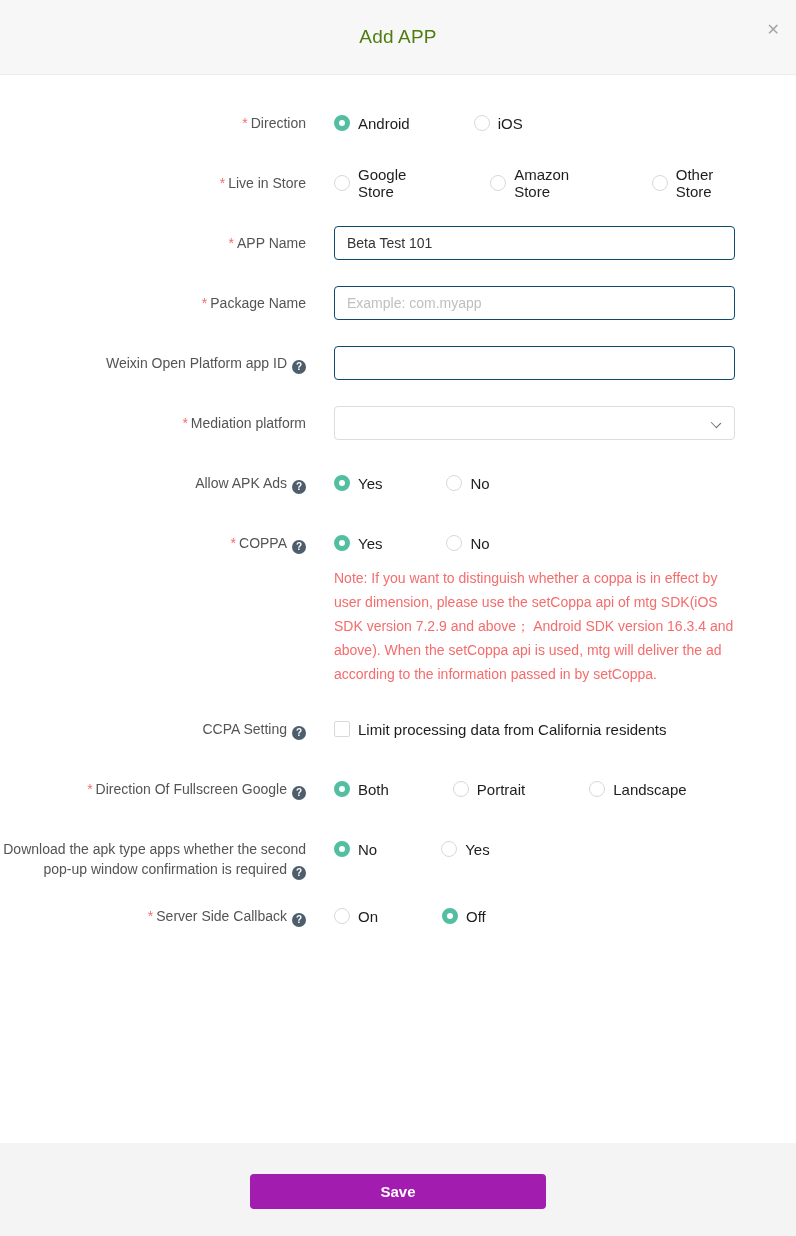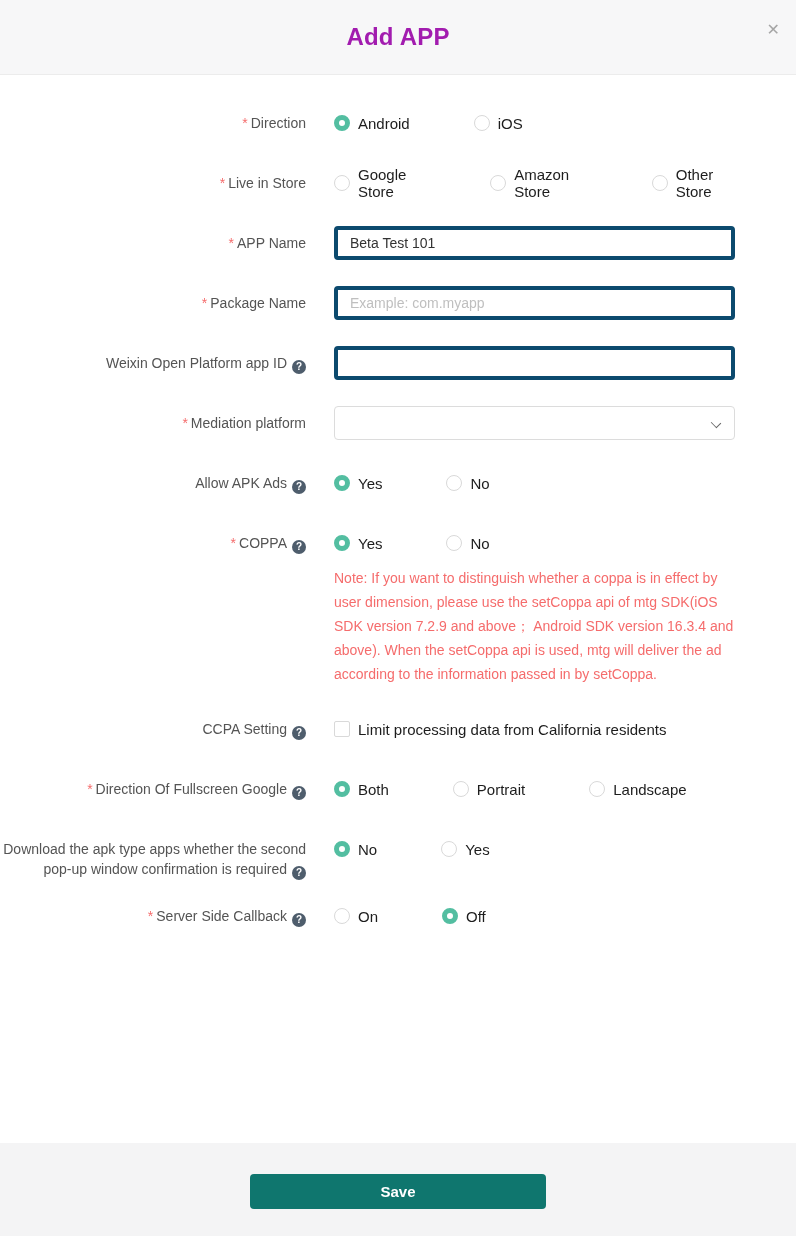--- a/index.html
+++ b/index.html
@@ -12,21 +12,21 @@
   }
 
   
   .dialog-header {
     flex:0 0 75px;
     background:#f7f7f8;
     border-bottom:1px solid #ececec;
     position:relative;
     display:flex; align-items:center; justify-content:center;
   }
-  .dialog-title { font-size:24px; font-weight:700; color:#a21caf; letter-spacing:.2px; }
+  .dialog-title { font-size:19px; font-weight:400; color:#4d7c0f; letter-spacing:.2px; }
   .close-btn {
     position:absolute; right:16px; top:22px;
     color:#a6a6a6; font-size:16px; line-height:1;
     cursor:pointer; font-weight:400;
   }
 
   
   .dialog-main { flex:1 1 auto; padding-top:31px; background:#fff; }
 
   .row { display:flex; margin-bottom:26px; }
@@ -67,21 +67,21 @@
     flex:0 0 16px;
   }
 
   .note {
     color:#f56c6c; font-size:14px; line-height:24px;
     margin-top:6px; width:400px;
   }
 
   .text-input {
     width:401px; height:34px;
-    border:4px solid #0c4a6e; border-radius:4px;
+    border:1px solid #0c4a6e; border-radius:4px;
     padding:0 12px; font-size:14px; color:#333;
     font-family:"Liberation Sans", sans-serif;
     outline:none; background:#fff;
   }
   .text-input::placeholder { color:#bfbfbf; }
 
   .select-box {
     width:401px; height:34px;
     border:1px solid #dcdcdc; border-radius:4px;
     background:#fff; position:relative; cursor:pointer;
@@ -97,21 +97,21 @@
 
   
   .dialog-footer {
     flex:0 0 93px;
     background:#f4f4f5;
     display:flex; justify-content:center; align-items:flex-start;
     padding-top:31px;
   }
   .save-btn {
     width:296px; height:35px;
-    background:#0f766e; color:#fff;
+    background:#a21caf; color:#fff;
     border:none; border-radius:4px;
     font-size:15px; font-weight:600;
     font-family:"Liberation Sans", sans-serif;
     cursor:pointer;
   }
 </style>
 </head>
 <body>
 
 <div class="dialog-header">

